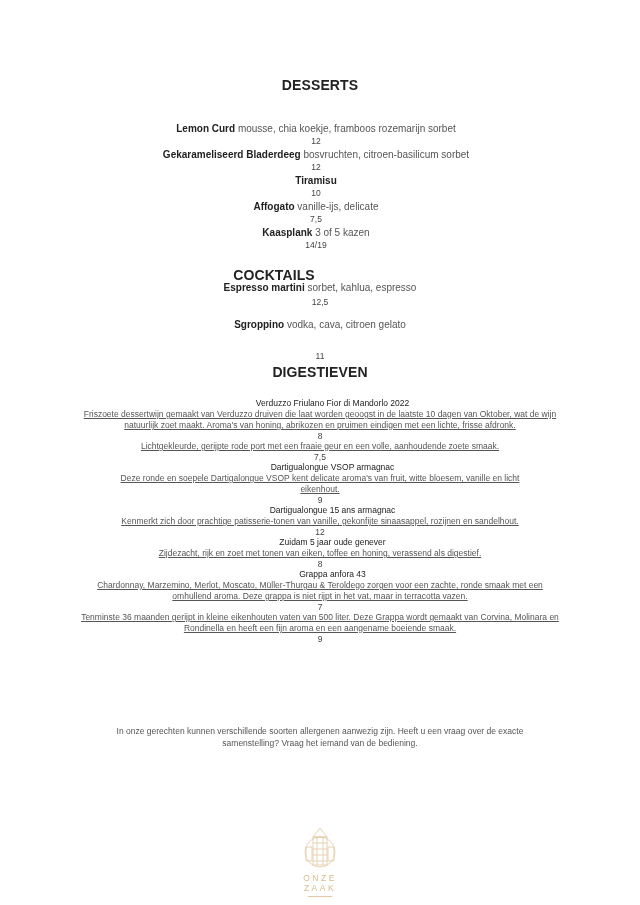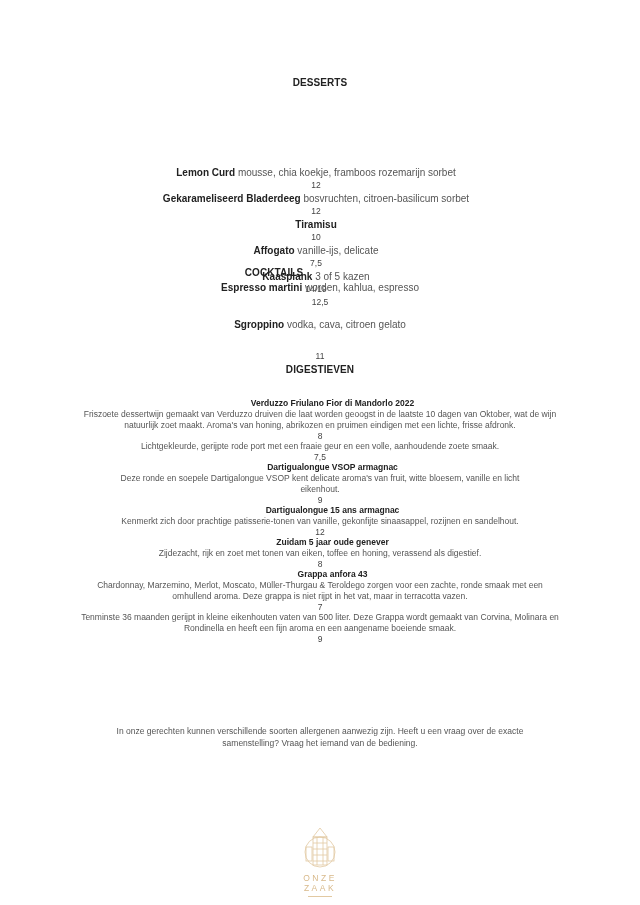--- a/index.html
+++ b/index.html
@@ -1,52 +1,52 @@
 <!DOCTYPE html>
 <html><head>
 <meta charset="utf-8">
 <style>
   html, body { margin:0; padding:0; background:#ffffff; }
   body { width:640px; height:905px; position:relative; overflow:hidden;
          font-family:"Liberation Sans", sans-serif; color:#3a3a3a; }
   .page { position:absolute; left:0; top:0; width:640px; height:905px; text-align:center; }
-  .h { font-weight:bold; font-size:10px; color:#222; letter-spacing:0.1px; }
+  .h { font-weight:bold; font-size:14px; color:#222; letter-spacing:0.1px; }
   .item { font-size:10px; line-height:13px; color:#555; }
   .item b { color:#222; }
   .price { font-size:8.5px; line-height:13px; color:#444; }
-  .dname { font-weight:bold; font-size:8.5px; line-height:11px; color:#222;margin-left:25px; }
-  .ddesc { font-size:8.5px; line-height:11px; color:#555; padding:0 80px; }
+  .dname { font-weight:normal; font-size:8.5px; line-height:11px; color:#222;margin-left:25px; }
+  .ddesc { font-size:8.5px; line-height:11px; color:#555; padding:0 80px;text-decoration:underline; }
   .dprice { font-size:8.5px; line-height:10px; color:#444; }
   .note { font-size:8.5px; line-height:12px; color:#555; padding:0 95px; }
   .logo { position:absolute; left:290px; top:825px; width:60px; height:70px; }
   .logo-text { font-size:8.5px; letter-spacing:2.5px; color:#d8b98a; margin-top:2px; }
 </style>
 </head>
 <body>
 
 <div class="page">
 
   <div style="position:absolute; top:77px; width:640px;" class="h">DESSERTS</div>
 
-  <div style="position:absolute; top:122px; width:632px;margin-top:44px;">
+  <div style="position:absolute; top:122px; width:632px;">
     <div class="item"><b>Lemon Curd</b> <span>mousse, chia koekje, framboos rozemarijn sorbet</span></div>
     <div class="price">12</div>
     <div class="item"><b>Gekarameliseerd Bladerdeeg</b> <span>bosvruchten, citroen-basilicum sorbet</span></div>
     <div class="price">12</div>
     <div class="item"><b>Tiramisu</b></div>
     <div class="price">10</div>
     <div class="item"><b>Affogato</b> <span>vanille-ijs, delicate</span></div>
     <div class="price">7,5</div>
     <div class="item"><b>Kaasplank</b> <span>3 of 5 kazen</span></div>
     <div class="price">14/19</div>
   </div>
 
   <div style="position:absolute; top:267px; width:548px;" class="h">COCKTAILS</div>
   <div style="position:absolute; top:281px; width:640px;">
-    <div class="item"><b>Espresso martini</b> <span>worden, kahlua, espresso</span></div>
+    <div class="item"><b>Espresso martini</b> <span>sorbet, kahlua, espresso</span></div>
     <div class="price" style="margin-top:2px">12,5</div>
     <div class="item" style="margin-top:9px"><b>Sgroppino</b> <span>vodka, cava, citroen gelato</span></div>
     <div class="price" style="margin-top:19px">11</div>
   </div>
 
   <div style="position:absolute; top:364px; width:640px;" class="h">DIGESTIEVEN</div>
 
   <div style="position:absolute; top:398px; width:640px;">
     <div class="dname">Verduzzo Friulano Fior di Mandorlo 2022</div>
     <div class="ddesc">Friszoete dessertwijn gemaakt van Verduzzo druiven die laat worden geoogst in de laatste 10 dagen van Oktober, wat de wijn natuurlijk zoet maakt. Aroma's van honing, abrikozen en pruimen eindigen met een lichte, frisse afdronk.</div>

